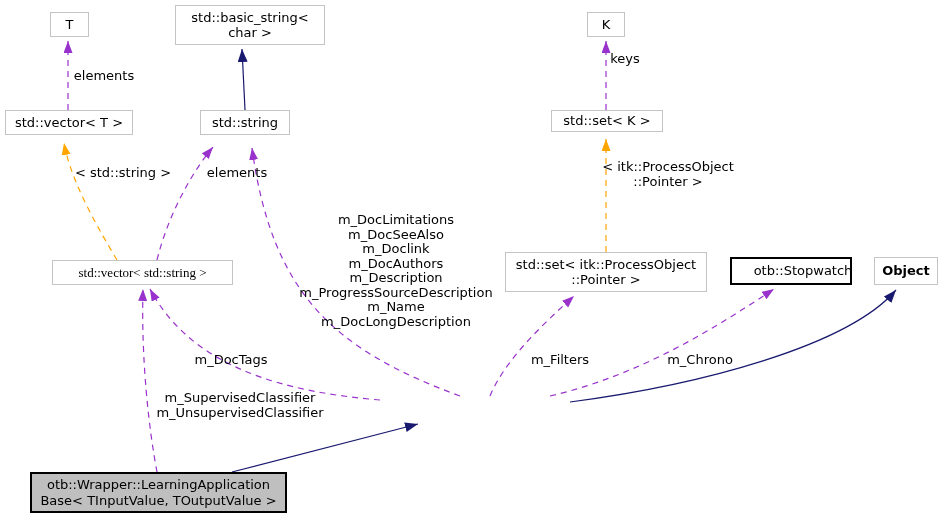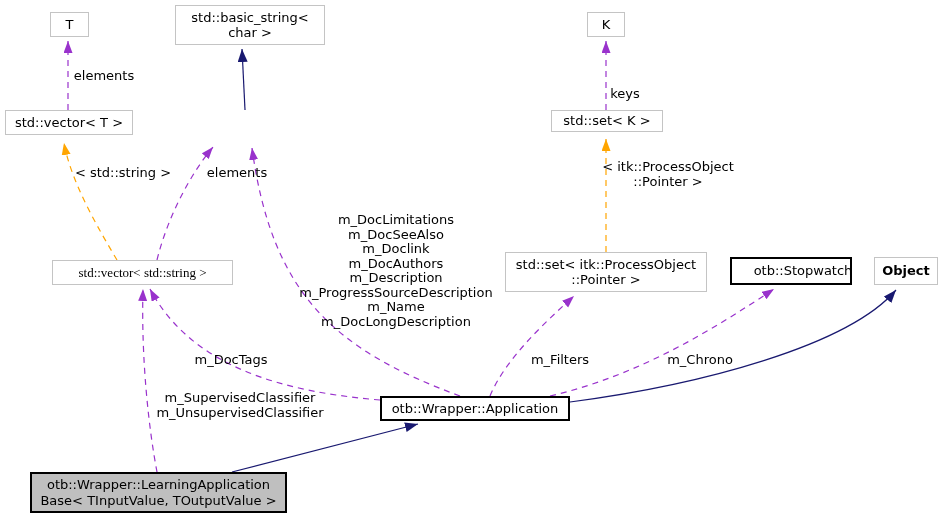--- a/index.html
+++ b/index.html
@@ -113,40 +113,40 @@
 
   <div class="node" style="left:50px;  top:12px;  width:39px;  height:25px;">T</div>
 
   <div class="node" style="left:175px; top:5px;   width:150px; height:40px;">std::basic_string&lt;
 char &gt;</div>
 
   <div class="node" style="left:587px; top:12px;  width:38px;  height:25px;">K</div>
 
   <div class="node" style="left:5px;   top:110px; width:128px; height:25px;">std::vector&lt; T &gt;</div>
 
+  <div class="node" style="left:200px; top:110px; width:90px;  height:25px;">std::string</div>
 
   <div class="node" style="left:551px; top:110px; width:112px; height:22px;">std::set&lt; K &gt;</div>
 
   <div class="node" style="left:52px;  top:260px; width:181px; height:25px;font-family:Liberation Serif, serif;">std::vector&lt; std::string &gt;</div>
 
   <div class="node" style="left:505px; top:252px; width:202px; height:40px;">std::set&lt; itk::ProcessObject
 ::Pointer &gt;</div>
 
   <div class="node bold" style="left:730px; top:257px; width:122px; height:28px;padding-left:24px;">otb::Stopwatch</div>
 
   <div class="node" style="left:874px; top:257px; width:64px;  height:28px;font-weight:bold;">Object</div>
 
-  <div class="node bold" style="left:380px; top:396px; width:190px; height:25px;">otb::Wrapper::Application</div>
 
   <div class="node current" style="left:30px; top:472px; width:257px; height:41px;">otb::Wrapper::LearningApplication
 Base&lt; TInputValue, TOutputValue &gt;</div>
 
   <div class="edge-label" style="left:104px; top:69px;">elements</div>
 
-  <div class="edge-label" style="left:625px; top:87px;">keys</div>
+  <div class="edge-label" style="left:625px; top:52px;">keys</div>
 
   <div class="edge-label" style="left:123px; top:166px;text-align:right;">&lt; std::string &gt;</div>
 
   <div class="edge-label" style="left:237px; top:166px;">elements</div>
 
   <div class="edge-label" style="left:668px; top:160px;">&lt; itk::ProcessObject
 ::Pointer &gt;</div>
 
   <div class="edge-label" style="left:396px; top:213px;">m_DocLimitations
 m_DocSeeAlso

